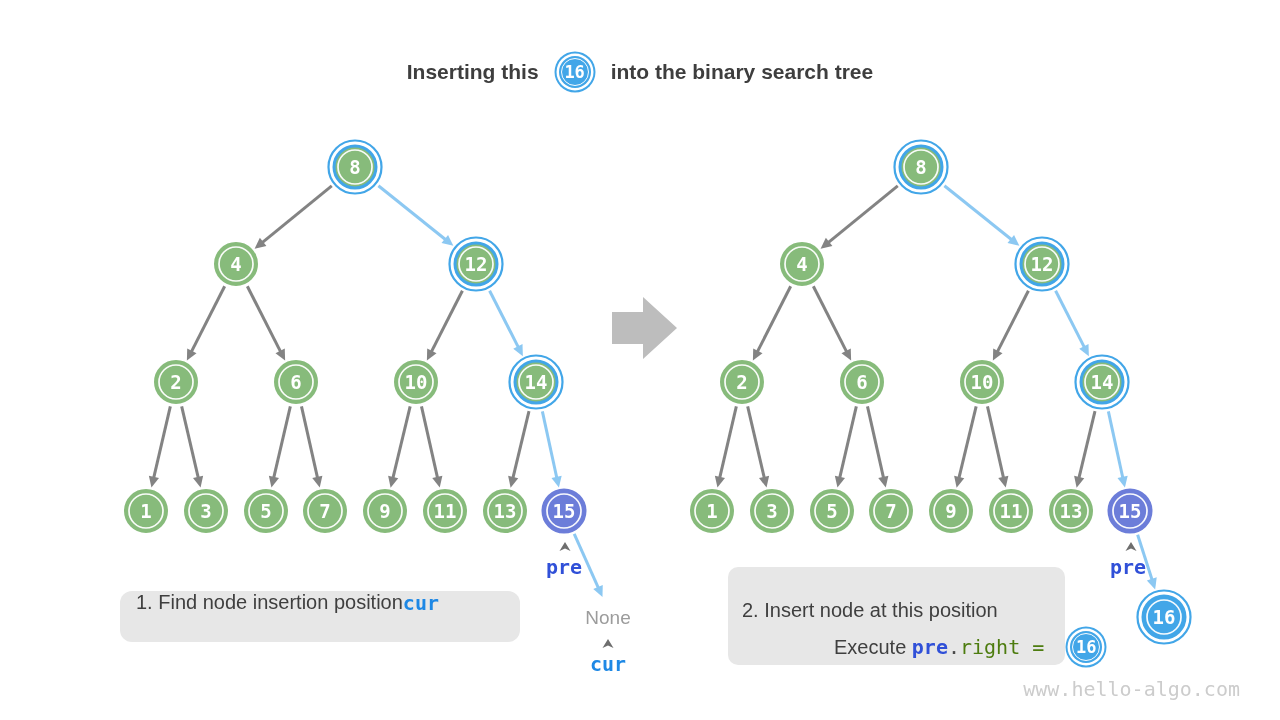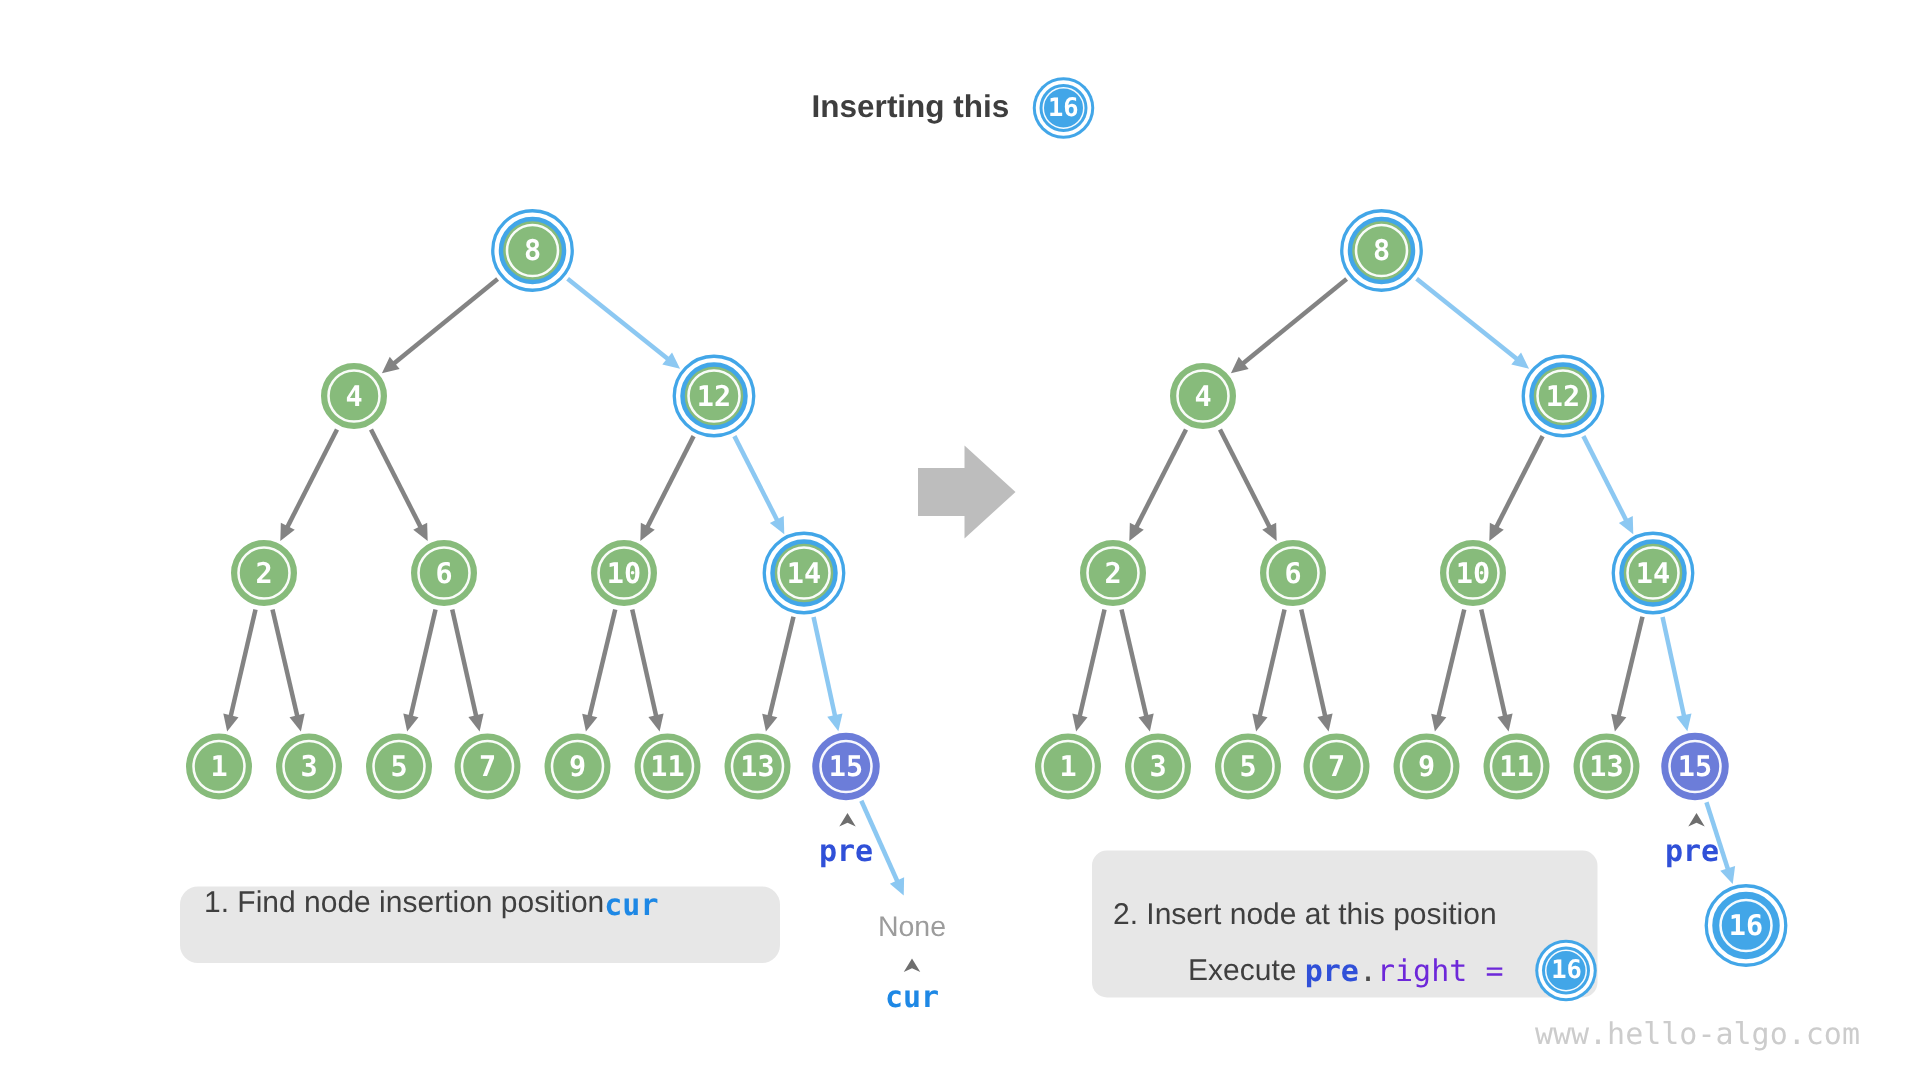--- a/index.html
+++ b/index.html
@@ -36,26 +36,26 @@
     color:#3f3f3f;font-size:20px;box-sizing:border-box;
   }
   .caption-step1{
     left:120px;top:591px;width:400px;height:51px;
     display:flex;align-items:flex-start;padding-left:16px;
   }
   .caption-step2{
     left:728px;top:567px;width:337px;height:98px;padding-top:30px;border-radius:10px;
   }
   .cap-line1{margin-left:14px;line-height:26px;}
-  .cap-line2{margin-left:64px;margin-top:8px;display:flex;align-items:center;line-height:26px;}
+  .cap-line2{margin-left:106px;margin-top:8px;display:flex;align-items:center;line-height:26px;}
   .code{font-family:"DejaVu Sans Mono", monospace;}
   .code-cur{font-weight:bold;color:#1e88e5;}
   .code-pre{font-weight:bold;color:#3050d8;}
   .code-dot{color:#4a4a4a;}
-  .code-gray{color:#6d28d9;}
+  .code-gray{color:#4d7c0f;}
   .sp{white-space:pre;}
 
   
   .watermark{
     position:absolute;right:40px;top:677px;
     font-family:"DejaVu Sans Mono", monospace;
     font-size:20px;color:#cccccc;
   }
 </style>
 </head>
@@ -296,20 +296,21 @@
       <polygon points="1125.5,551 1131,542 1136.5,551 1131,548.5" fill="#6e6e6e"></polygon>
       <text x="1128" y="574" text-anchor="middle" fill="#3050d8" font-family="&quot;DejaVu Sans Mono&quot;, monospace" font-size="20" font-weight="bold">pre</text>
     </g>
   </svg>
 
 <div class="title-row">
   <span class="title-text">Inserting this</span>
   <span class="badge-circle">
       <span>16</span>
     </span>
+  <span class="title-text">into the binary search tree</span>
 </div>
 
 <div class="caption caption-step1">
   <span>1. Find node insertion position </span>
   <span class="code code-cur">cur</span>
 </div>
 
 <div class="caption caption-step2">
   <div class="cap-line1">2. Insert node at this position</div>
   <div class="cap-line2">

